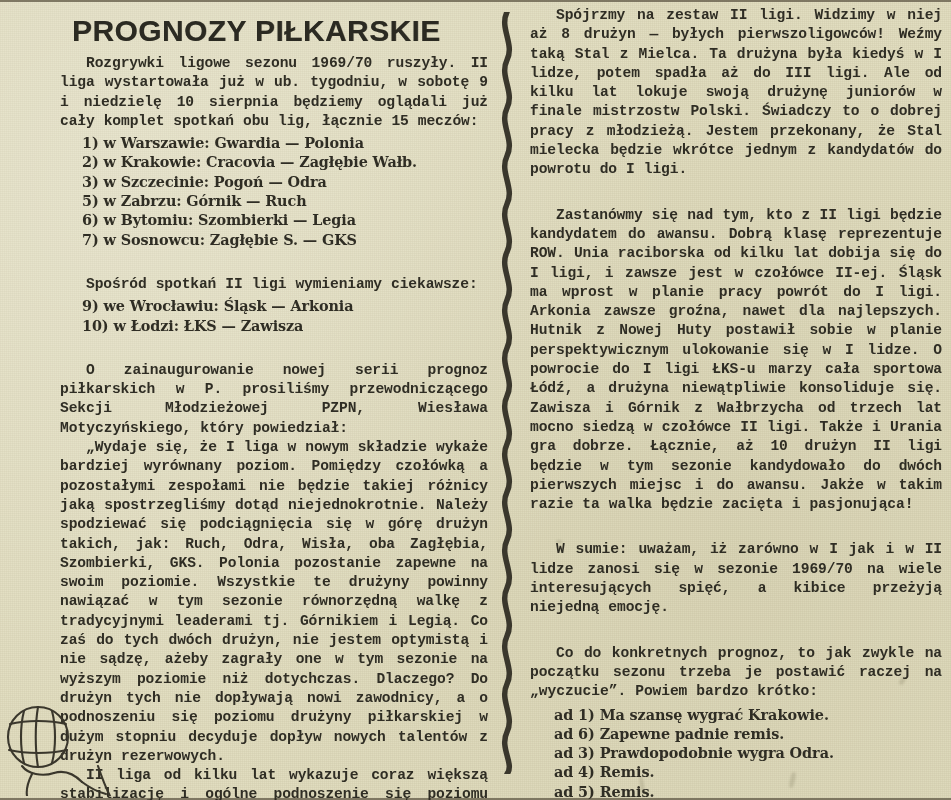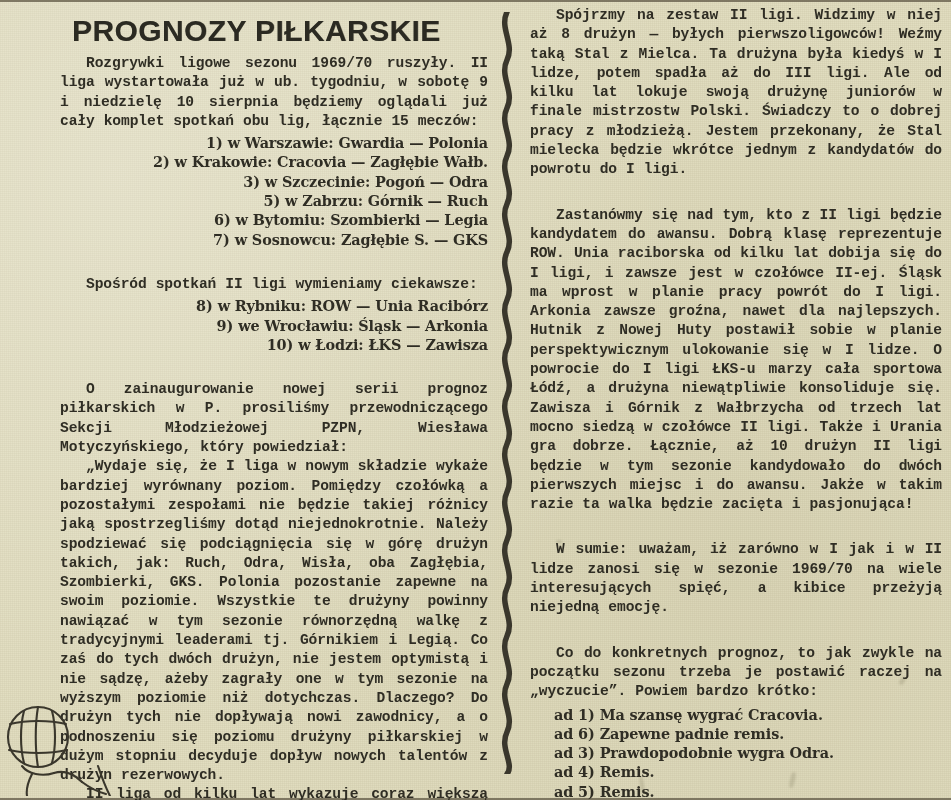--- a/index.html
+++ b/index.html
@@ -97,21 +97,20 @@
   }
   .list li {
     font-family: "DejaVu Serif", serif;
     font-weight: bold;
     font-size: 14.4px;
     line-height: 19.3px;
     color: #2f2d24;
     padding-left: 22px;
     white-space: nowrap;
     letter-spacing: -0.1px;
-    text-align: right;
   }
 
   .preds {
     list-style: none;
     margin: 3px 0 0 0;
     padding: 0;
   }
   .preds li {
     font-family: "DejaVu Serif", serif;
     font-weight: bold;
@@ -197,21 +196,20 @@
         <li>2) w Krakowie: Cracovia — Zagłębie Wałb.</li>
         <li>3) w Szczecinie: Pogoń — Odra</li>
         <li>5) w Zabrzu: Górnik — Ruch</li>
         <li>6) w Bytomiu: Szombierki — Legia</li>
         <li>7) w Sosnowcu: Zagłębie S. — GKS</li>
       </ul>
 
       <p class="para gap">Spośród spotkań II ligi wymieniamy ciekawsze:</p>
 
       <ul class="list">
-        <li>8) w Rybniku: ROW — Unia Racibórz</li>
         <li>9) we Wrocławiu: Śląsk — Arkonia</li>
         <li>10) w Łodzi: ŁKS — Zawisza</li>
       </ul>
 
       <p class="para gap"><span>O zainaugurowanie nowej serii prognoz piłkarskich w P. prosiliśmy przewodniczącego Sekcji Młodzieżowej PZPN, </span><b class="strong">Wiesława Motyczyńskiego</b><span>, który powiedział:</span></p>
 
       <p class="para">„Wydaje się, że I liga w nowym składzie wykaże bardziej wyrównany poziom. Pomiędzy czołówką a pozostałymi zespołami nie będzie takiej różnicy jaką spostrzegliśmy dotąd niejednokrotnie. Należy spodziewać się podciągnięcia się w górę drużyn takich, jak: Ruch, Odra, Wisła, oba Zagłębia, Szombierki, GKS. Polonia pozostanie zapewne na swoim poziomie. Wszystkie te drużyny powinny nawiązać w tym sezonie równorzędną walkę z tradycyjnymi leaderami tj. Górnikiem i Legią. Co zaś do tych dwóch drużyn, nie jestem optymistą i nie sądzę, ażeby zagrały one w tym sezonie na wyższym poziomie niż dotychczas. Dlaczego? Do drużyn tych nie dopływają nowi zawodnicy, a o podnoszeniu się poziomu drużyny piłkarskiej w dużym stopniu decyduje dopływ nowych talentów z drużyn rezerwowych.</p>
 
       <p class="para">II liga od kilku lat wykazuje coraz większą stabilizację i ogólne podnoszenie się poziomu rozgrywek. W ubiegłym sezonie do ostatniej chwili nie znaliśmy leaderów ani spadkowiczów! Nowe drużyny, które teraz wchodzą do II ligi spisują się dobrze.</p>
     </div>
@@ -220,21 +218,21 @@
 
       <p class="para">Spójrzmy na zestaw II ligi. Widzimy w niej aż 8 drużyn — byłych pierwszoligowców! Weźmy taką Stal z Mielca. Ta drużyna była kiedyś w I lidze, potem spadła aż do III ligi. Ale od kilku lat lokuje swoją drużynę juniorów w finale mistrzostw Polski. Świadczy to o dobrej pracy z młodzieżą. Jestem przekonany, że Stal mielecka będzie wkrótce jednym z kandydatów do powrotu do I ligi.</p>
 
       <p class="para gap">Zastanówmy się nad tym, kto z II ligi będzie kandydatem do awansu. Dobrą klasę reprezentuje ROW. Unia raciborska od kilku lat dobija się do I ligi, i zawsze jest w czołówce II-ej. Śląsk ma wprost w planie pracy powrót do I ligi. Arkonia zawsze groźna, nawet dla najlepszych. Hutnik z Nowej Huty postawił sobie w planie perspektywicznym ulokowanie się w I lidze. O powrocie do I ligi ŁKS-u marzy cała sportowa Łódź, a drużyna niewątpliwie konsoliduje się. Zawisza i Górnik z Wałbrzycha od trzech lat mocno siedzą w czołówce II ligi. Także i Urania gra dobrze. Łącznie, aż 10 drużyn II ligi będzie w tym sezonie kandydowało do dwóch pierwszych miejsc i do awansu. Jakże w takim razie ta walka będzie zacięta i pasjonująca!</p>
 
       <p class="para gap">W sumie: uważam, iż zarówno w I jak i w II lidze zanosi się w sezonie 1969/70 na wiele interesujących spięć, a kibice przeżyją niejedną emocję.</p>
 
       <p class="para gap"><span>Co do konkretnych prognoz, to jak zwykle na początku sezonu trzeba je postawić raczej na </span><b class="strong">„wyczucie”</b><span>. Powiem bardzo krótko:</span></p>
 
       <ul class="preds">
-        <li class="wrap"><span>ad 1)</span><span> Ma szansę wygrać </span><b class="strong">Cracovia</b><span>.</span></li>
+        <li class="wrap"><span>ad 1)</span><span> Ma szansę wygrać </span><b class="strong">Krakowie</b><span>.</span></li>
         <li class="wrap"><span>ad 6)</span><span> Zapewne padnie </span><b class="strong">remis</b><span>.</span></li>
         <li class="wrap"><span>ad 3)</span><span> Prawdopodobnie wygra </span><b class="strong">Odra</b><span>.</span></li>
         <li class="wrap"><span>ad 4)</span><span> </span><b class="strong">Remis</b><span>.</span></li>
         <li class="wrap"><span>ad 5)</span><span> </span><b class="strong">Remis</b><span>.</span></li>
         <li class="wrap"><span>ad 6)</span><span> Bardzo ciekawy mecz. Nikt nie może przewidzieć co tu się stanie. </span><b class="strong">Wszystkie trzy wyniki możliwe</b><span>.</span></li>
 
       </ul>
 
     </div>
   </div>

